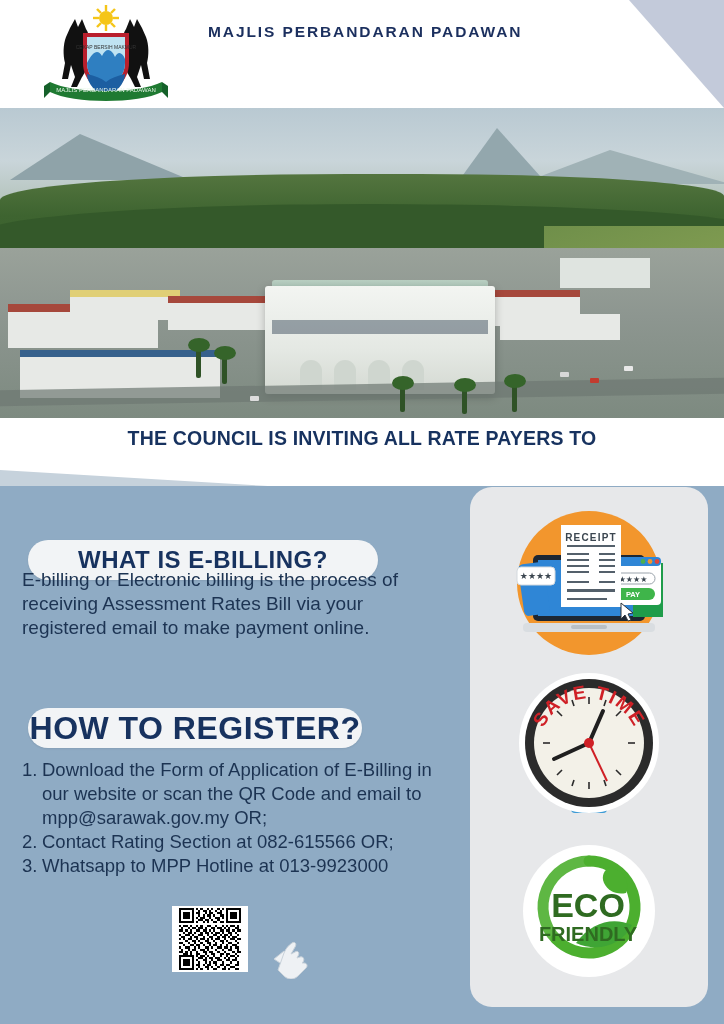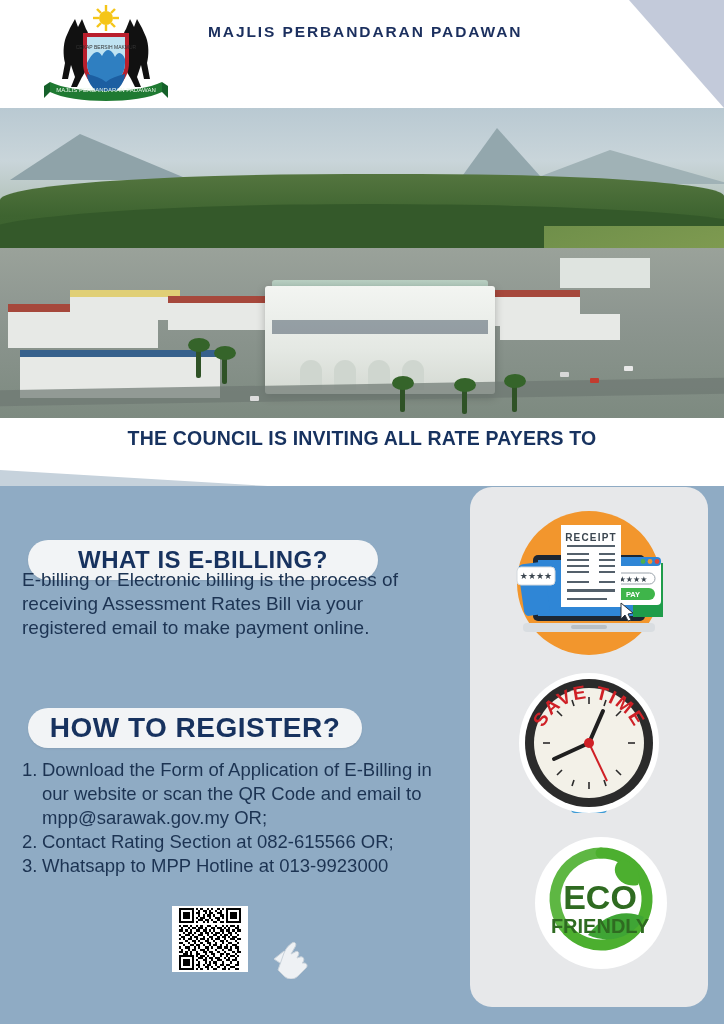--- a/index.html
+++ b/index.html
@@ -132,21 +132,21 @@
   .pill-heading {
     position: absolute;
     background: #f2f4f6;
     border-radius: 24px;
     color: #17325f;
     font-weight: bold;
     display: flex; align-items: center; justify-content: center;
     box-shadow: 0 1px 2px rgba(0,0,0,.08);
   }
   #h-what { left: 28px; top: 18px; width: 350px; height: 40px; font-size: 24px; letter-spacing: .5px; margin-top: 36px; }
-  #h-how  { left: 28px; top: 222px; width: 334px; height: 40px; font-size: 28px; letter-spacing: .5px; }
+  #h-how  { left: 28px; top: 222px; width: 334px; height: 40px; font-size: 32px; letter-spacing: .5px; }
 
   .para {
     position: absolute; left: 22px; top: 82px; width: 420px;
     color: #1c3352; font-size: 19px; line-height: 24px;
   }
 
   .steps {
     position: absolute; left: 22px; top: 272px; width: 420px;
     color: #1c3352; font-size: 18.5px; line-height: 24px;
   }
@@ -172,21 +172,21 @@
 
   
   .right-panel {
     position: absolute; left: 470px; top: 487px;
     width: 238px; height: 520px;
     background: #e7e8ea; border-radius: 22px;
   }
   .illus { position: absolute; left: 0; width: 238px; display: flex; justify-content: center; }
   #illus-receipt { top: 12px; height: 168px; }
   #illus-clock   { top: 180px; height: 170px; }
-  #illus-eco     { top: 344px; height: 160px; margin-left: 12px; }
+  #illus-eco     { top: 352px; height: 160px; }
 </style>
 </head>
 <body>
 
 <div class="poster">
 
   <div class="header">
     <div class="corner-accent"></div>
 
     <svg class="crest" viewBox="0 0 140 104">

